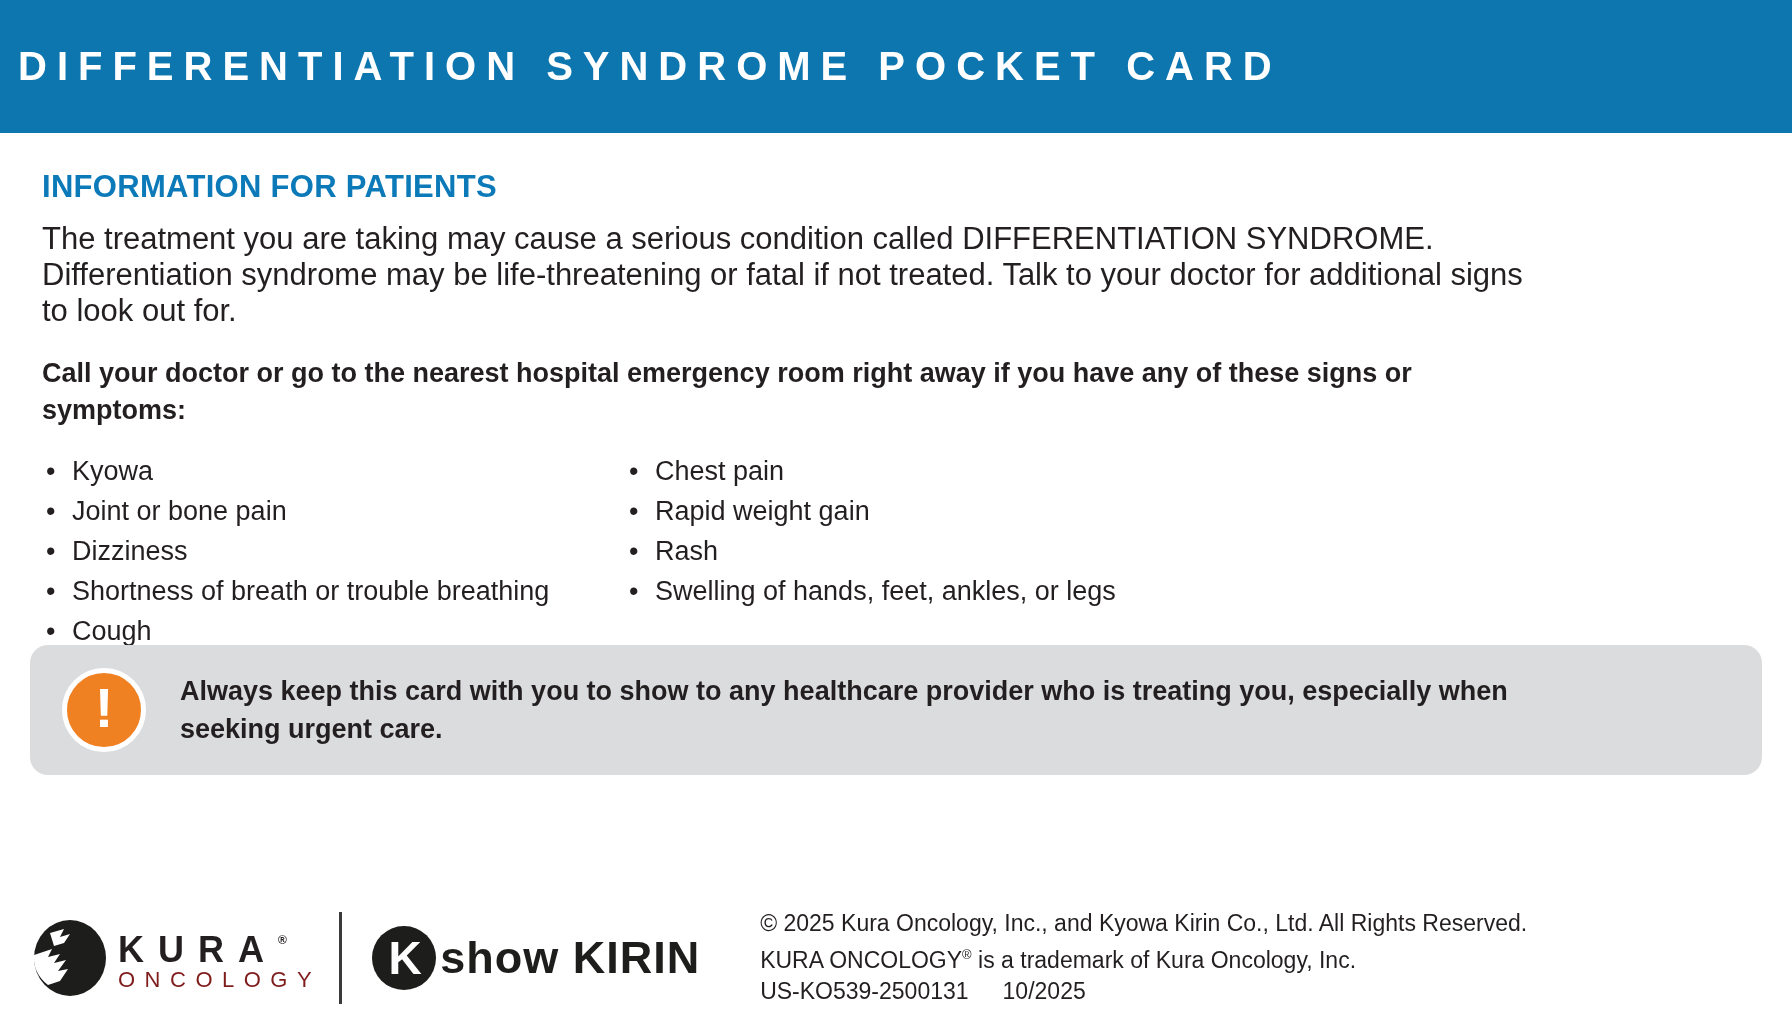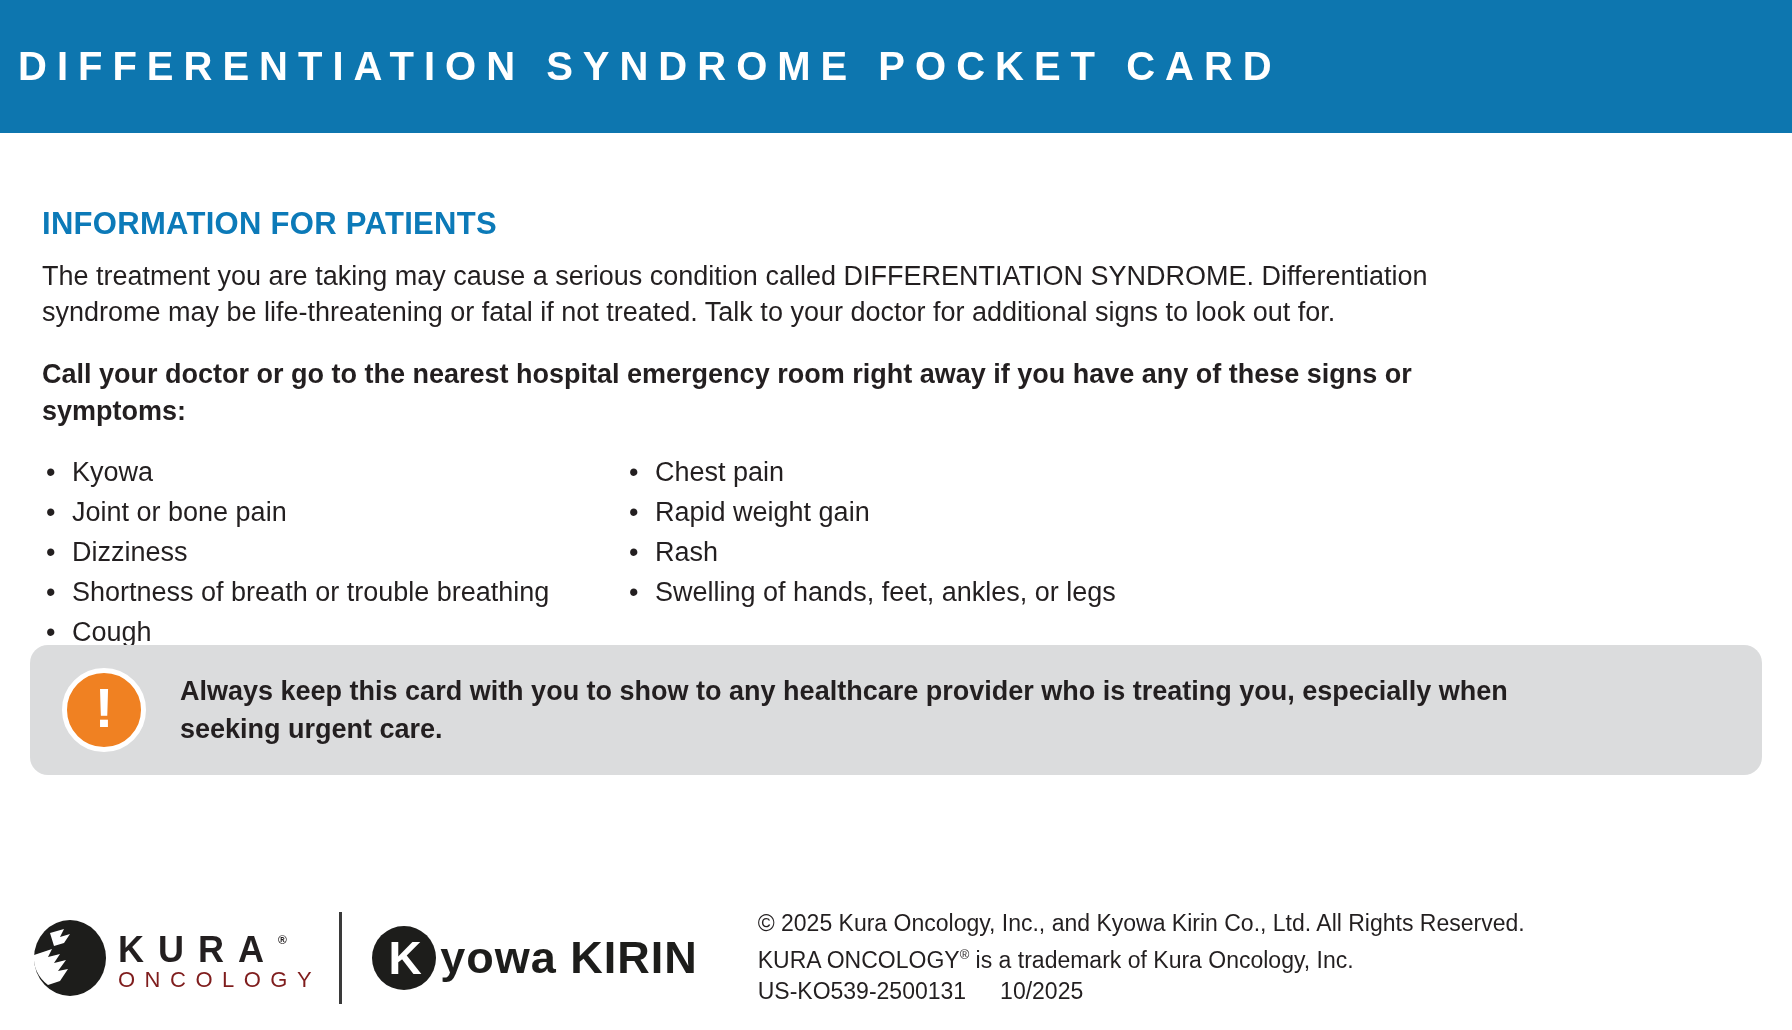--- a/index.html
+++ b/index.html
@@ -21,32 +21,31 @@
     color:#ffffff;
     font-size:40px;font-weight:bold;
     letter-spacing:10px;
     padding-left:18px;
     white-space:nowrap;
   }
   
   .main{
     position:absolute;top:133px;left:0;width:1792px;
     padding:0;
-    margin-top:37px;
   }
   .section-heading{
     margin:36px 0 0 42px;
     color:#0c7ab8;
     font-size:31px;font-weight:bold;
     letter-spacing:0.3px;
   }
   .intro-text{
     margin:16px 50px 0 42px;
     max-width:1500px;
-    font-size:27px;line-height:36px;
+    font-size:31px;line-height:36px;
     font-weight:normal;
   }
   .callout-text{
     margin:26px 50px 0 42px;
     max-width:1450px;
     font-size:27px;line-height:37px;
     font-weight:bold;
   }
   
   .symptom-cols{
@@ -195,21 +194,21 @@
         <div class="kura-sub">ONCOLOGY</div>
       </div>
     </div>
 
     <div class="logo-divider"></div>
 
     <div class="kyowa-logo">
       <div class="kyowa-disc">
         <span>K</span>
       </div>
-      <div class="kyowa-word">yowa KIRIN</div>
+      <div class="kyowa-word">show KIRIN</div>
     </div>
   </div>
 
   <div class="copyright-block">
     <div class="copyright-line">© 2025 Kura Oncology, Inc., and Kyowa Kirin Co., Ltd. All Rights Reserved.</div>
     <div class="copyright-line"><span>KURA ONCOLOGY</span><sup>®</sup><span> is a trademark of Kura Oncology, Inc.</span></div>
     <div class="copyright-line"><span>US-KO539-2500131</span><span class="code-gap"></span><span>10/2025</span></div>
   </div>
 </div>
 

